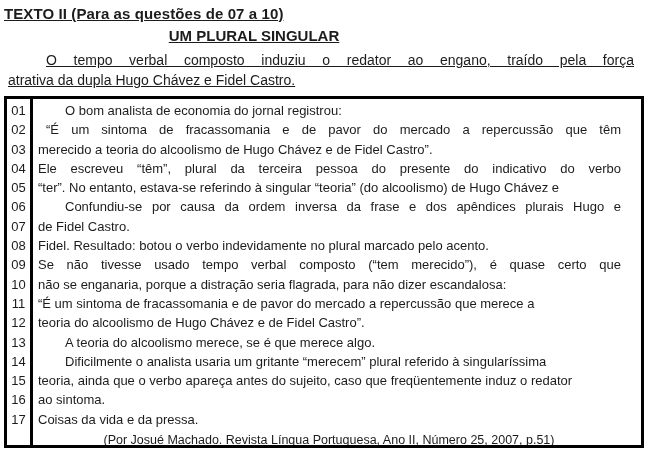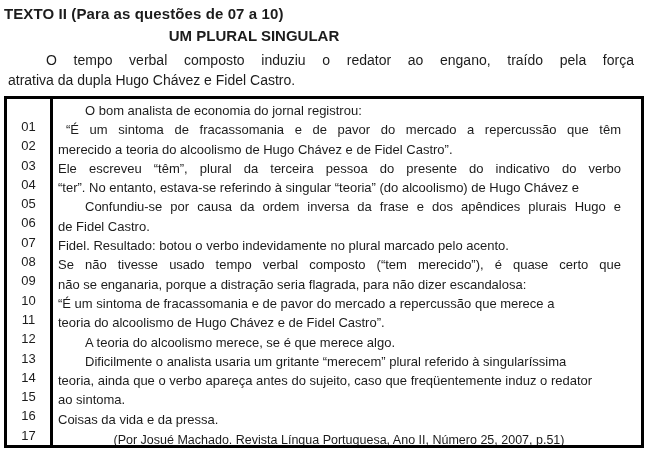--- a/index.html
+++ b/index.html
@@ -12,20 +12,21 @@
     height: 462px;
     font-family: "Liberation Sans", "DejaVu Sans", sans-serif;
     color: #1c1c1c;
     overflow: hidden;
   }
   .page {
     position: relative;
     width: 652px;
     height: 462px;
     background: #ffffff;
+    text-decoration: underline;
   }
 
   
   .doc-header {
     padding: 4px 8px 0 4px;
   }
   .texto-label {
     font-weight: bold;
     font-size: 15px;
     line-height: 20px;
@@ -58,24 +59,24 @@
     left: 4px;
     top: 96px;
     width: 640px;
     height: 352px;
     border: 3px solid #000000;
     box-sizing: border-box;
     display: flex;
     background: #ffffff;
   }
   .num-col {
-    width: 46px;
+    width: 26px;
     border-right: 3px solid #000000;
     box-sizing: border-box;
-    padding-top: 18px;
+    padding-top: 2px;
     flex: none;
   }
   .line-num {
     font-size: 13px;
     line-height: 19.3px;
     text-align: center;
   }
   .text-col {
     flex: 1;
     padding: 2px 20px 0 5px;

